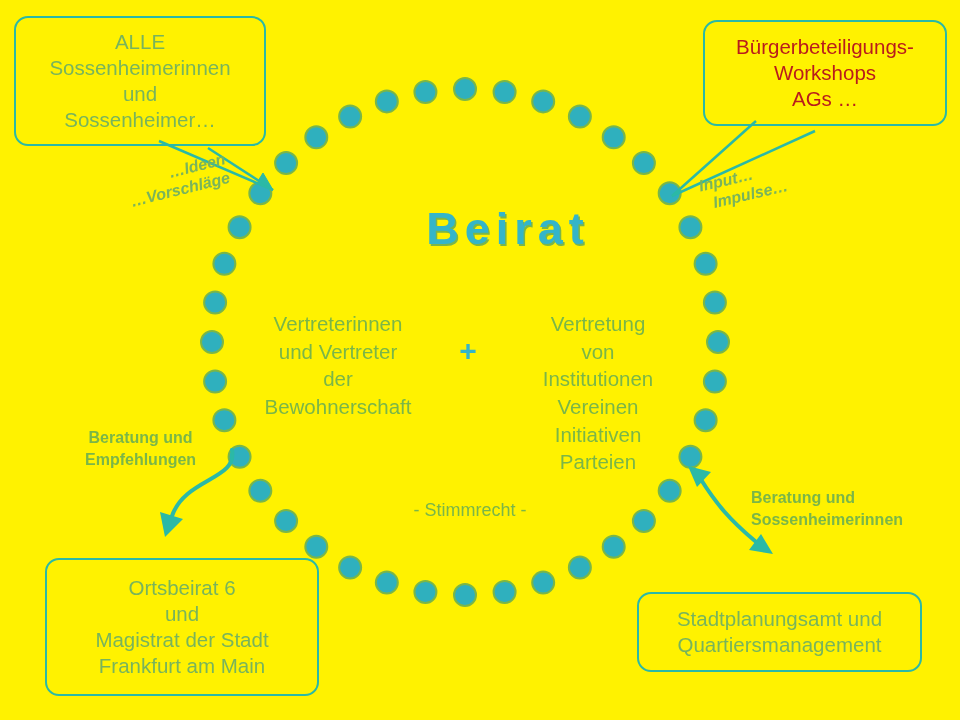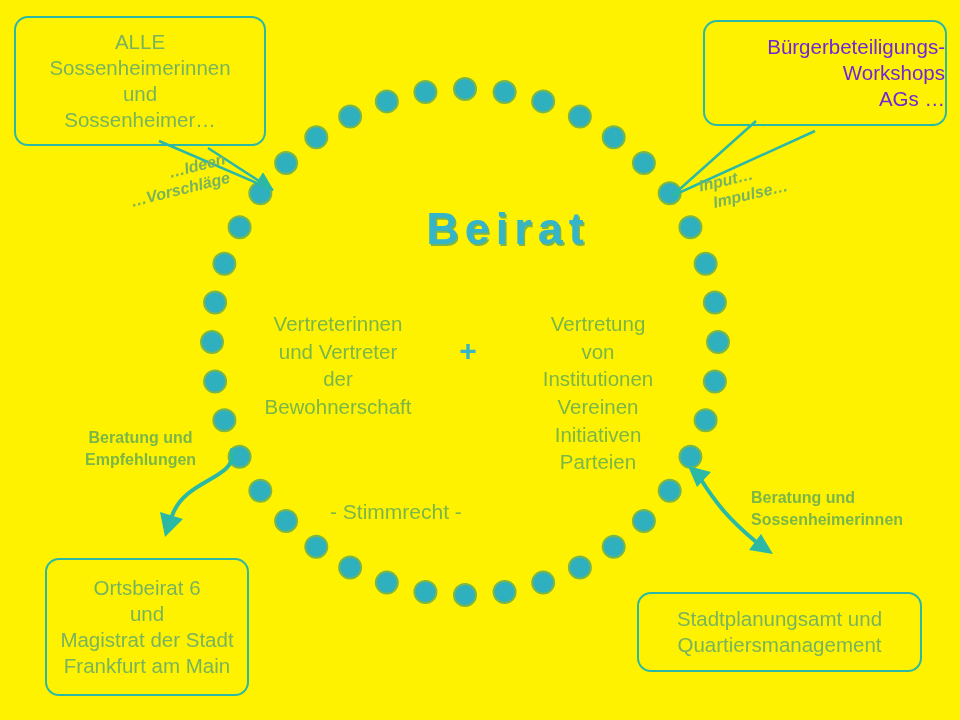--- a/index.html
+++ b/index.html
@@ -48,26 +48,25 @@
   #callout-citizens {
     left: 14px;  top: 10px;
     width: 252px; height: 130px;
     font-size: 20.5px;
     color: #78B45C;
   }
   #callout-workshops {
     left: 703px; top: 14px;
     width: 244px; height: 106px;
     font-size: 20.5px;
-    color: #6d28d9;
-    text-align: right;
+    color: #b91c1c;
   }
   #callout-ortsbeirat {
     left: 45px;  top: 552px;
-    width: 204px; height: 138px;
+    width: 274px; height: 138px;
     font-size: 20.5px;
     color: #78B45C;
   }
   #callout-stadtplanung {
     left: 637px; top: 586px;
     width: 285px; height: 80px;
     font-size: 20.5px;
     color: #78B45C;
   }
 
@@ -144,22 +143,23 @@
     color: #34B5C9;
     font-size: 30px;
     font-weight: bold;
     line-height: 1;
     margin-top: 26px;
   }
   #stimmrecht {
     position: absolute;
     left: 330px; top: 500px;
     width: 280px;
-    color: #7AB648;
-    font-size: 21px;
+    text-align: center;
+    color: #7AB648;
+    font-size: 18px;
   }
 </style>
 </head>
 <body>
 
 <div id="stage">
 
   <svg class="svg-layer" id="graphics-layer" viewBox="0 0 960 720">
 
     <g id="dot-ring">

